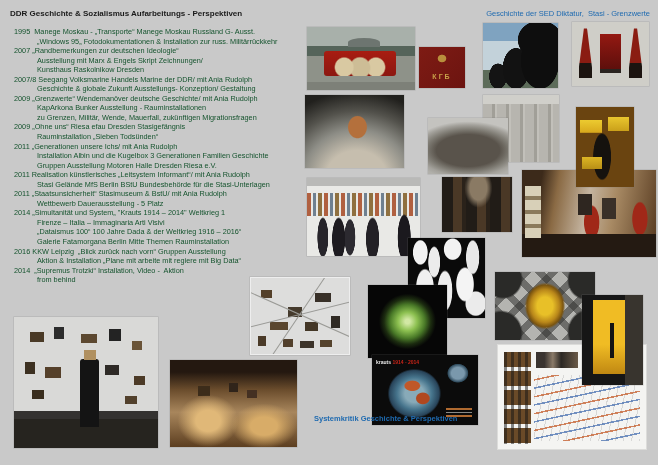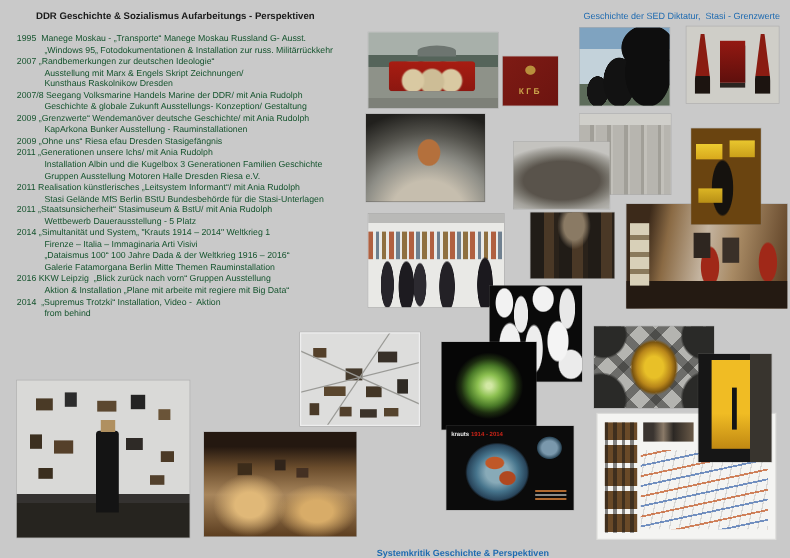--- a/index.html
+++ b/index.html
@@ -1,22 +1,22 @@
 <!DOCTYPE html>
 <html><head>
 <meta charset="utf-8">
 <style>
   html,body{margin:0;padding:0;}
   body{width:658px;height:465px;background:#c9c9c9;font-family:"Liberation Sans",sans-serif;position:relative;overflow:hidden;}
   .page{position:absolute;inset:0;}
 
   
-  .title{position:absolute;left:30px;top:9px;font-size:8px;font-weight:bold;color:#1a1a1a;white-space:pre;}
+  .title{position:absolute;left:10px;top:9px;font-size:8px;font-weight:bold;color:#1a1a1a;white-space:pre;}
   .hdr-right{position:absolute;right:8px;top:9px;font-size:7.5px;font-weight:normal;color:#1e6ab0;white-space:pre;}
-  .footer{position:absolute;left:314px;top:456px;font-size:7.5px;font-weight:bold;color:#1e6ab0;white-space:pre;}
+  .footer{position:absolute;left:314px;top:414px;font-size:7.5px;font-weight:bold;color:#1e6ab0;white-space:pre;}
   .timeline{position:absolute;left:14px;top:27px;width:300px;color:#14532d;}
   .tl{font-size:7.3px;line-height:9.55px;white-space:pre;}
   .tl.cont{padding-left:23px;}
 
   
   .ph{position:absolute;box-shadow:0 0 0 .5px rgba(120,120,120,.35);overflow:hidden;}
 
   .moscow{left:307px;top:27px;width:108px;height:63px;
     background:linear-gradient(180deg,#a8b0aa 0 30%,#55645a 30% 46%,#8e9289 46% 87%,#7d8078 87% 100%);}
   .moscow .banner{position:absolute;left:16%;top:38%;width:66%;height:40%;border-radius:3px;
@@ -189,21 +189,23 @@
   <div class="timeline">
     <div class="tl">1995  Manege Moskau - „Transporte“ Manege Moskau Russland G- Ausst.</div>
     <div class="tl cont">„Windows 95„ Fotodokumentationen &amp; Installation zur russ. Militärrückkehr</div>
     <div class="tl">2007 „Randbemerkungen zur deutschen Ideologie“</div>
     <div class="tl cont">Ausstellung mit Marx &amp; Engels Skript Zeichnungen/</div>
     <div class="tl cont">Kunsthaus Raskolnikow Dresden</div>
     <div class="tl">2007/8 Seegang Volksmarine Handels Marine der DDR/ mit Ania Rudolph</div>
     <div class="tl cont">Geschichte &amp; globale Zukunft Ausstellungs- Konzeption/ Gestaltung</div>
     <div class="tl">2009 „Grenzwerte“ Wendemanöver deutsche Geschichte/ mit Ania Rudolph</div>
     <div class="tl cont">KapArkona Bunker Ausstellung - Rauminstallationen</div>
+    <div class="tl cont">zu Grenzen, Militär, Wende, Mauerfall, zukünftigen Migrationsfragen</div>
     <div class="tl">2009 „Ohne uns“ Riesa efau Dresden Stasigefängnis</div>
+    <div class="tl cont">Rauminstallation „Sieben Todsünden“</div>
     <div class="tl">2011 „Generationen unsere Ichs/ mit Ania Rudolph</div>
     <div class="tl cont">Installation Albin und die Kugelbox 3 Generationen Familien Geschichte</div>
     <div class="tl cont">Gruppen Ausstellung Motoren Halle Dresden Riesa e.V.</div>
     <div class="tl">2011 Realisation künstlerisches „Leitsystem Informant“/ mit Ania Rudolph</div>
     <div class="tl cont">Stasi Gelände MfS Berlin BStU Bundesbehörde für die Stasi-Unterlagen</div>
     <div class="tl">2011 „Staatsunsicherheit“ Stasimuseum &amp; BstU/ mit Ania Rudolph</div>
     <div class="tl cont">Wettbewerb Dauerausstellung - 5 Platz</div>
     <div class="tl">2014 „Simultanität und System„ "Krauts 1914 – 2014" Weltkrieg 1</div>
     <div class="tl cont">Firenze – Italia – Immaginaria Arti Visivi</div>
     <div class="tl cont">„Dataismus 100“ 100 Jahre Dada &amp; der Weltkrieg 1916 – 2016“</div>

